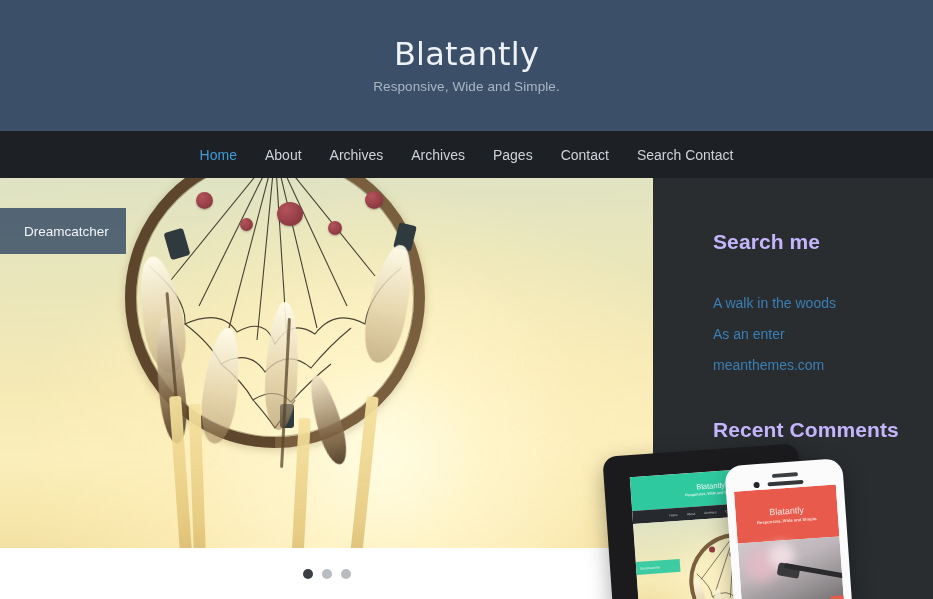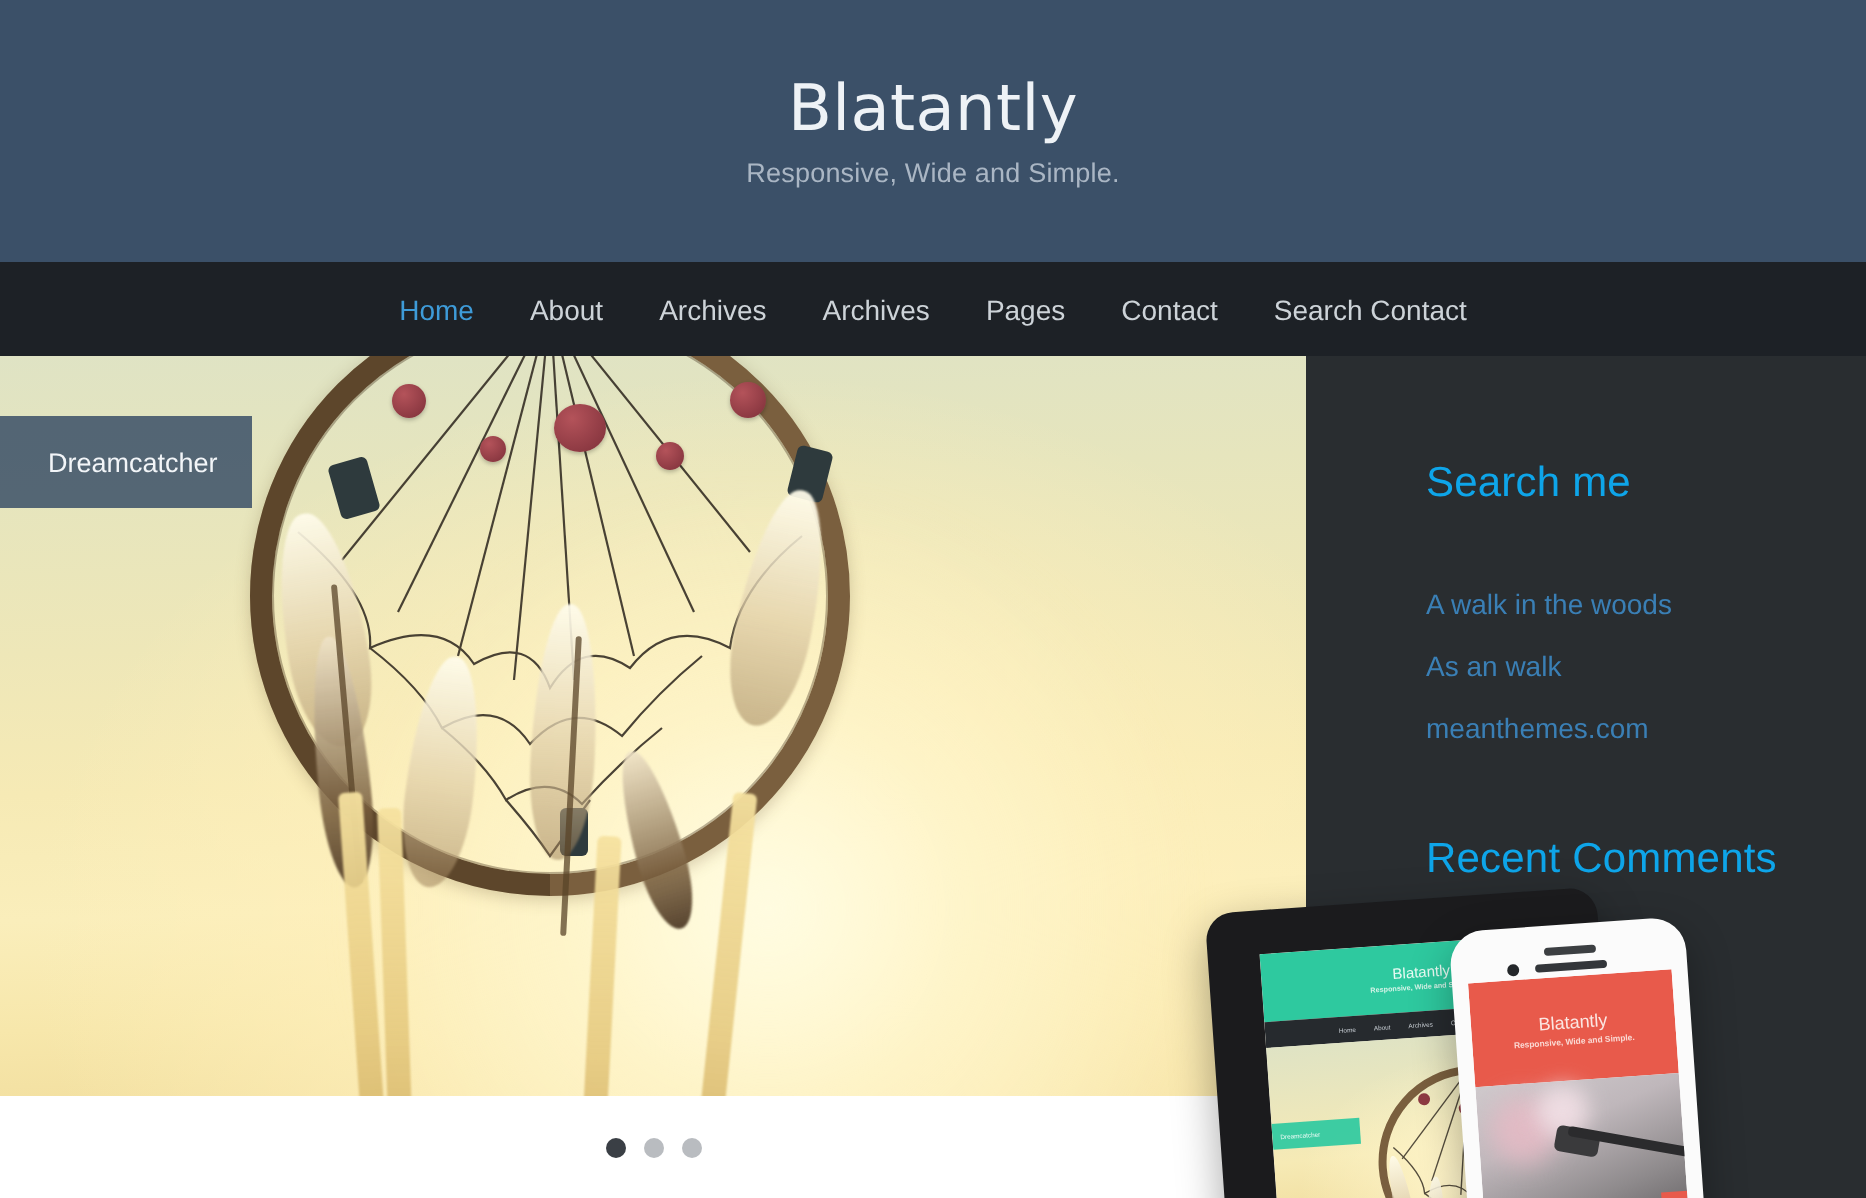--- a/index.html
+++ b/index.html
@@ -67,21 +67,21 @@
   .hero-caption span { color:#f2f5f8; font-size:13.5px; white-space:nowrap; }
 
   .slider-dots { position:absolute; left:0; top:548px; width:653px; height:51px;
     background:#ffffff; display:flex; align-items:center; justify-content:center; gap:9px; }
   .dot { width:10px; height:10px; border-radius:50%; background:#b9bcc0; cursor:pointer; }
   .dot.active { background:#3a3f45; }
 
   
   .sidebar { position:absolute; left:653px; top:178px; width:280px; height:421px;
     background:#292d30; padding:52px 0 0 60px; }
-  .widget-title { font-size:21px; color:#0ea5e9; font-weight:400; letter-spacing:.1px; }
+  .widget-title { font-size:21px; color:#c4b5fd; font-weight:700; letter-spacing:.1px; }
   .search-box { margin-top:16px; width:160px; height:46px; background:#33383b;
     border:1px solid #3b4043; display:flex; align-items:center; padding-left:14px; }
   .search-box input { background:transparent; border:0; outline:0; width:100%;
     color:#2f8fd8; font-size:13.5px; font-family:"Liberation Sans", sans-serif; }
   .search-box input::placeholder { color:#2f8fd8; opacity:1; }
   .widget { margin-top:40px; }
   .widget-list { list-style:none; margin-top:20px; }
   .widget-list li { margin-bottom:13px; }
   .widget-list a { color:#3a7fb5; font-size:14px; text-decoration:none; cursor:pointer; }
   .widget-2 { margin-top:44px; }
@@ -241,21 +241,21 @@
 
   <aside class="sidebar">
 
     <div class="widget" style="margin-top:0;">
       <div class="widget-title">Search me</div>
     </div>
 
     <div class="widget">
       <ul class="widget-list">
         <li><a>A walk in the woods</a></li>
-        <li><a>As an walk</a></li>
+        <li><a>As an enter</a></li>
         <li><a>meanthemes.com</a></li>
       </ul>
     </div>
 
     <div class="widget widget-2">
       <div class="widget-title">Recent Comments</div>
       <ul class="widget-list">
         <li><a>A walk in the woods</a></li>
       </ul>
     </div>

